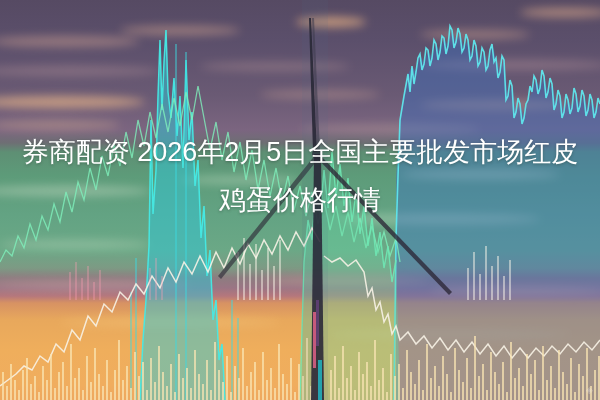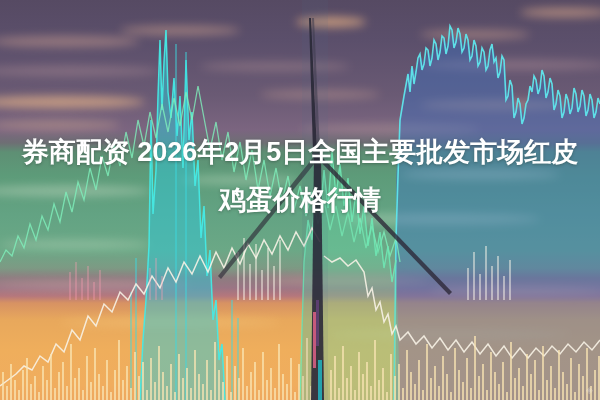--- a/index.html
+++ b/index.html
@@ -43,21 +43,21 @@
   svg.layer{display:block;}
 
   
   #title{
     position:absolute;
     left:0;top:0;width:600px;height:352px;
     display:flex;flex-direction:column;
     align-items:center;justify-content:center;
     text-align:center;
     color:#ffffff;
-    font-weight:700;
+    font-weight:400;
     font-size:27px;
     line-height:40px;
     letter-spacing:0px;
     text-shadow:0 1px 3px rgba(40,60,50,.45);
     padding:0 16px;
     box-sizing:border-box;
   }
   #title .ln{display:block;white-space:nowrap;}
   #title .ln2{margin-top:8px;}
 

